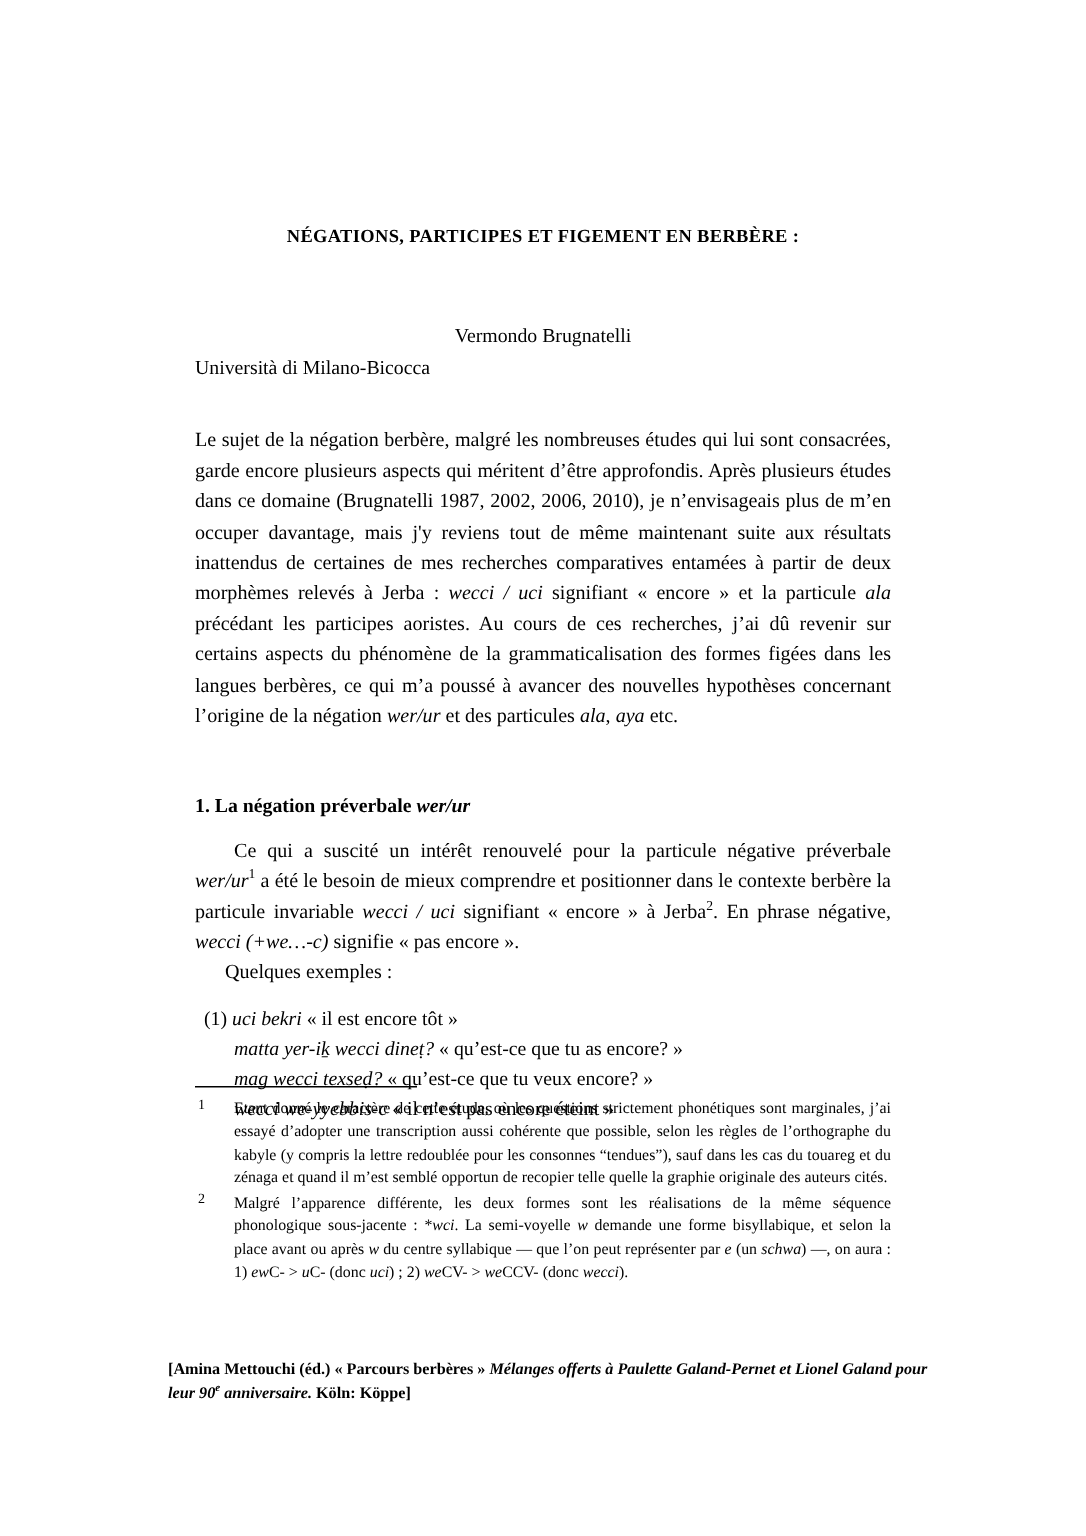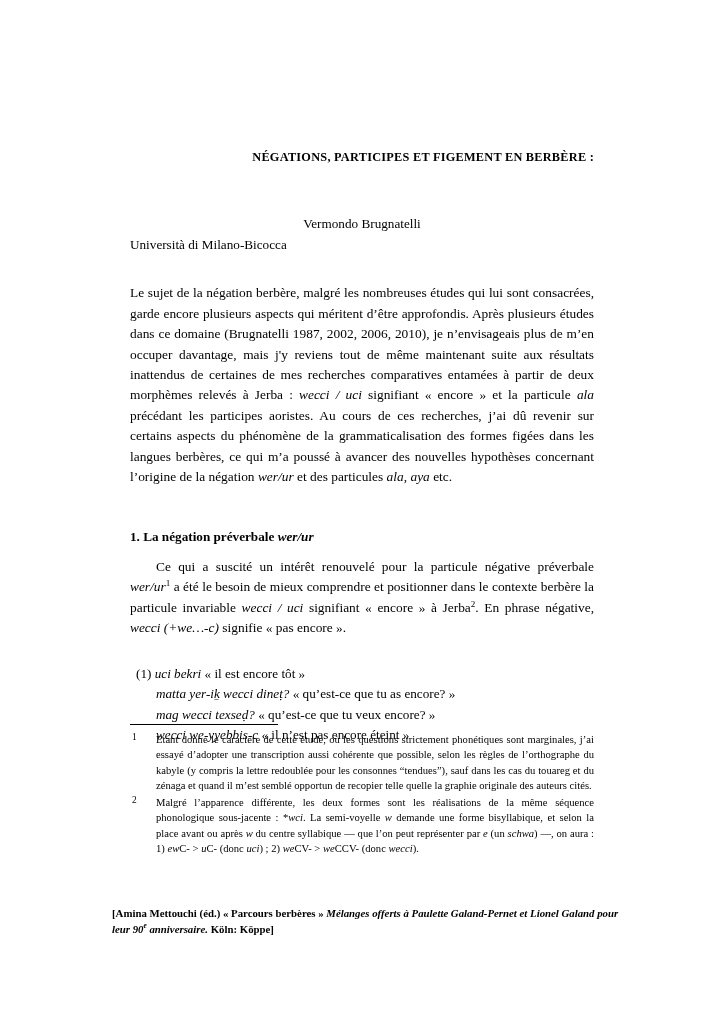--- a/index.html
+++ b/index.html
@@ -22,21 +22,21 @@
     height: 1024px;
     background: #fff;
   }
   .content {
     position: absolute;
     left: 130px;
     top: 148px;
     width: 464px;
   }
   .title {
-    text-align: right;
+    text-align: center;
     font-weight: bold;
     font-size: 12.3px;
     letter-spacing: 0.02em;
     line-height: 1.55;
   }
   .title-line2 {
     text-align: center;
     font-weight: bold;
     font-size: 12.3px;
     letter-spacing: 0.02em;
@@ -68,21 +68,21 @@
     font-weight: bold;
     margin-top: 41px;
     margin-bottom: 12px;
   }
   .section-head i { font-weight: bold; font-style: italic; }
   .indent { text-indent: 26px; }
   .small-indent { text-indent: 20px; }
   .examples {
     font-size: 13.2px;
     line-height: 1.52;
-    margin-top: 26px;
+    margin-top: 10px;
   }
   .examples .ex-first {
     padding-left: 6px;
   }
   .examples .ex {
     padding-left: 26px;
   }
   i { font-style: italic; }
   sup {
     font-size: 0.68em;
@@ -165,20 +165,23 @@
       1. La négation préverbale <i>wer/ur</i>
     </div>
 
     <p class="body-par indent">
       Ce qui a suscité un intérêt renouvelé pour la particule négative préverbale
       <i>wer/ur</i><sup>1</sup> a été le besoin de mieux comprendre et positionner dans le contexte
       berbère la particule invariable <i>wecci / uci</i> signifiant « encore » à Jerba<sup>2</sup>. En
       phrase négative, <i>wecci (+we…-c)</i> signifie « pas encore ».
     </p>
 
+    <p class="body-par small-indent">
+      Quelques exemples :
+    </p>
 
     <div class="examples">
       <div class="ex-first">
         (1) <i>uci bekri</i> « il est encore tôt »
       </div>
       <div class="ex">
         <i>matta yer-iḵ wecci dineṭ?</i> « qu’est-ce que tu as encore? »
       </div>
       <div class="ex">
         <i>mag wecci texseḍ?</i> « qu’est-ce que tu veux encore? »

